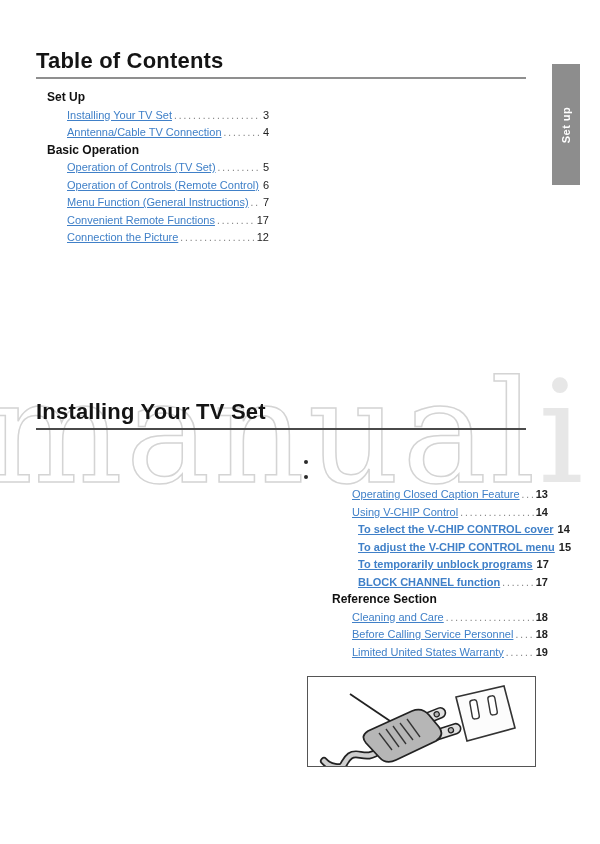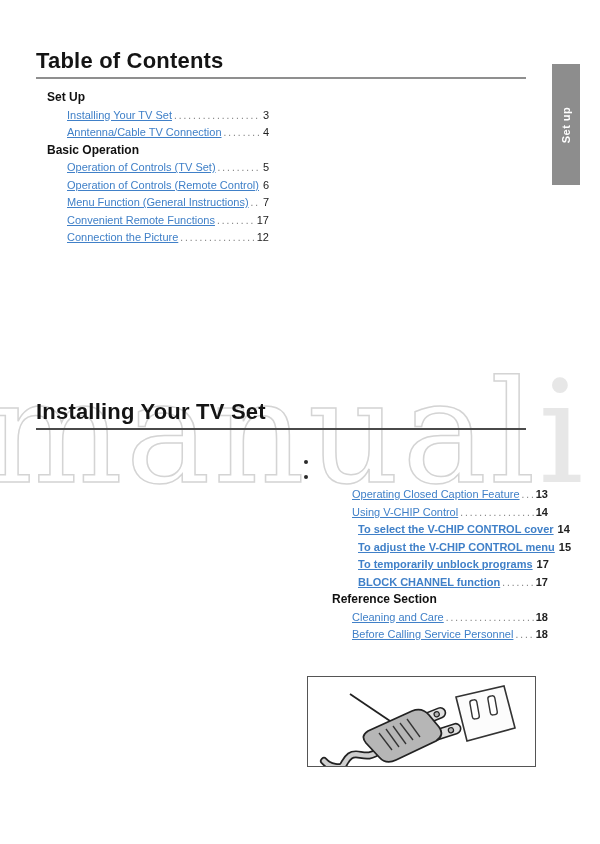--- a/index.html
+++ b/index.html
@@ -161,20 +161,25 @@
     <div class="row">
       <a class="lnk">Cleaning and Care</a>
       <span class="leader"></span>
       <span class="pg">18</span>
     </div>
     <div class="row">
       <a class="lnk">Before Calling Service Personnel</a>
       <span class="leader"></span>
       <span class="pg">18</span>
     </div>
+    <div class="row">
+      <a class="lnk">Limited United States Warranty</a>
+      <span class="leader"></span>
+      <span class="pg">19</span>
+    </div>
   </div>
 
   <div class="figure-box">
     <svg viewBox="0 0 227 89">
 
       <g>
         <polygon points="148,20 196,9 207,51 159,64" fill="#fcfcfc" stroke="#333" stroke-width="1.6"></polygon>
         <g fill="#ffffff" stroke="#333" stroke-width="1.4">
           <rect x="163" y="23" width="7" height="19" rx="2.5" transform="rotate(-10 166 32)"></rect>
           <rect x="181" y="19" width="7" height="19" rx="2.5" transform="rotate(-10 184 28)"></rect>

